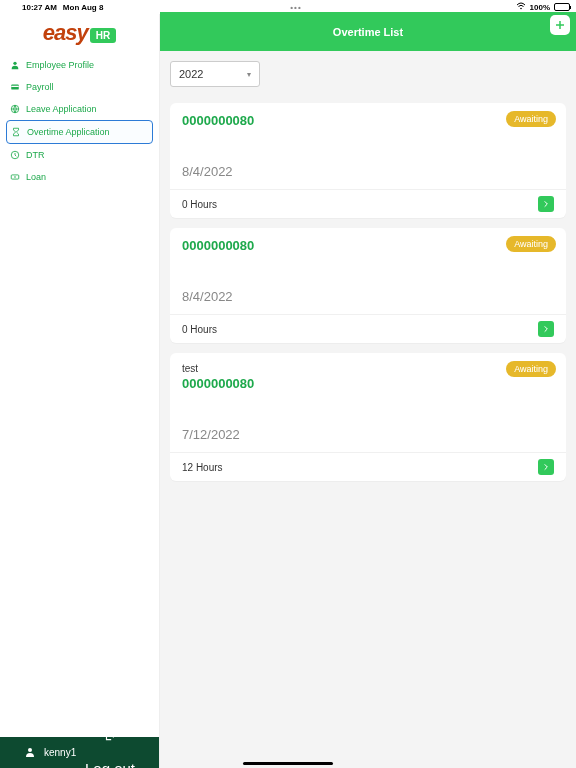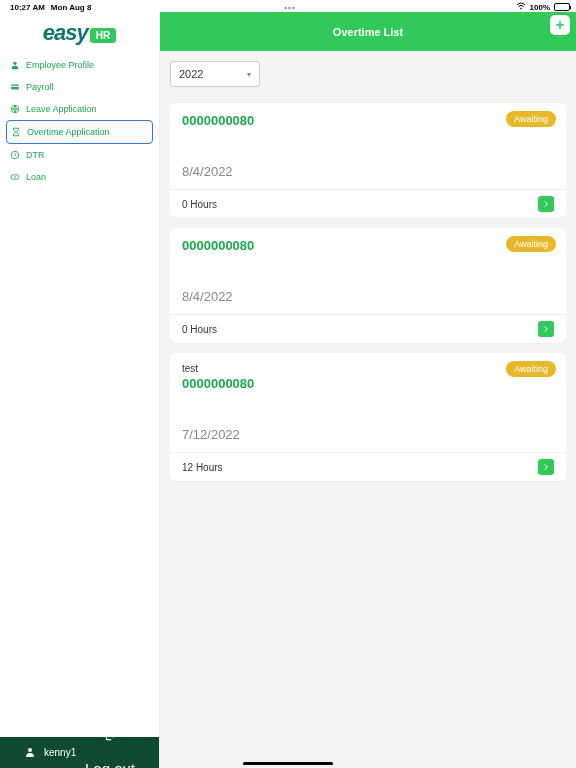--- a/index.html
+++ b/index.html
@@ -1,31 +1,31 @@
 <!DOCTYPE html>
 <html><head>
 <meta charset="utf-8">
 <style>
   * { box-sizing: border-box; margin: 0; padding: 0; font-family: -apple-system, Helvetica, Arial, sans-serif; }
   html, body { width: 576px; height: 768px; background: #fff; overflow: hidden; }
 
   
-  .status-bar { position: absolute; top: 0; left: 4px; right: 0; height: 14px; display: flex; justify-content: space-between; align-items: center; padding: 0 6px; font-size: 8px; font-weight: 600; color: #000; }
+  .status-bar { position: absolute; top: 0; left: 16px; right: 0; height: 14px; display: flex; justify-content: space-between; align-items: center; padding: 0 6px; font-size: 8px; font-weight: 600; color: #000; }
   .status-left { display: flex; gap: 6px; }
   .status-center { position: absolute; left: 50%; transform: translateX(-50%); letter-spacing: 1px; color:#888; }
   .status-right { display: flex; align-items: center; gap: 4px; }
   .battery { width: 16px; height: 8px; border: 1px solid #000; border-radius: 2px; position: relative; }
   .battery::after { content:''; position:absolute; right:-2px; top:2px; width:1px; height:3px; background:#000; }
   .battery-fill { background:#000; width:100%; height:100%; }
 
   
   .app { position:absolute; top:14px; left:0; right:0; bottom:0; display:flex; }
   .sidebar { width:160px; background:#fff; display:flex; flex-direction:column; border-right:1px solid #eee; }
   .logo { padding: 6px 0 4px 0; text-align:center; }
-  .logo-easy { font-size:22px; font-weight:800; color:#0f766e; letter-spacing:-1px; font-style:italic;}
+  .logo-easy { font-size:22px; font-weight:800; color:#c2410c; letter-spacing:-1px; font-style:italic;}
   .logo-hr { display:inline-block; background:#32c95b; color:#fff; font-size:10px; font-weight:700; padding:2px 6px; border-radius:3px; vertical-align:middle; margin-left:2px; font-style:normal;}
   .nav { padding: 4px 6px 0 6px; }
   .nav-item { display:flex; align-items:center; gap:6px; font-size:9px; color:#1ea94c; padding:6px 4px; border-radius:4px; cursor:pointer; }
   .nav-item.selected { border:1px solid #2d7bd6; background:#fafdff;align-items:center; }
   .nav-icon { width:10px; height:10px; display:inline-flex; align-items:center; justify-content:center; }
   .nav-icon svg { width:10px; height:10px; fill:#1ea94c; }
 
   .sidebar-footer { margin-top:auto; background:#0d4a30; color:#fff; height:31px; display:flex; align-items:center; justify-content:space-between; padding:0 24px; }
   .user-block { display:flex; align-items:center; gap:8px; font-size:10px; }
   .user-icon svg { width:12px; height:12px; fill:#fff; }

